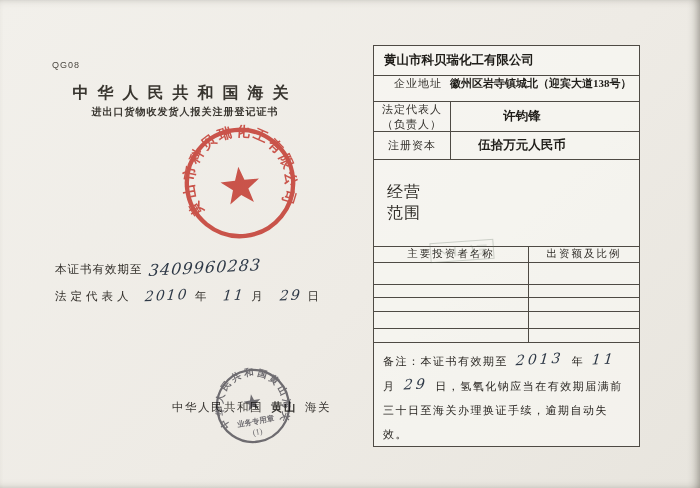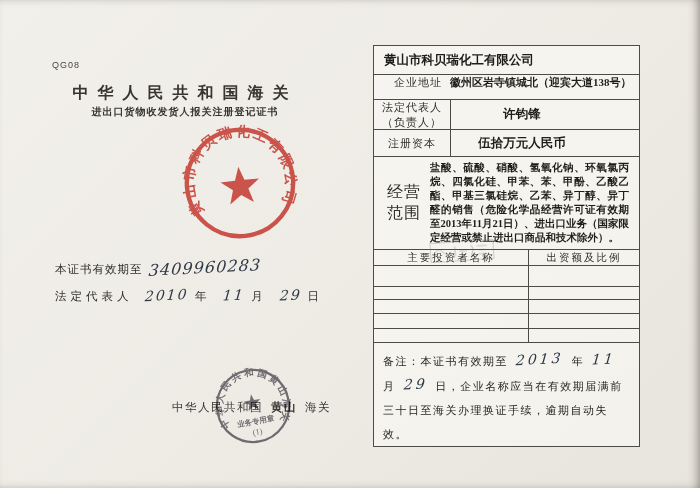--- a/index.html
+++ b/index.html
@@ -112,21 +112,20 @@
       <div class="valcell center vbold">许钧锋</div>
     </div>
 
     <div class="trow" style="height:31px;">
       <div class="lblcell">注册资本</div>
       <div class="valcell center vbold">伍拾万元人民币</div>
     </div>
 
     <div class="trow" style="height:97px;">
       <div class="scope-lbl">经营范围</div>
-      <div class="scope-txt">盐酸、硫酸、硝酸、氢氧化钠、环氧氯丙烷、四氯化硅、甲苯、苯、甲酚、乙酸乙酯、甲基三氯硅烷、乙苯、异丁醇、异丁醛的销售（危险化学品经营许可证有效期至2013年11月21日）、进出口业务（国家限定经营或禁止进出口商品和技术除外）。</div>
     </div>
 
     <div class="trow ihead" style="height:18px;">
       <div class="icell1">主要投资者名称</div>
       <div class="icell2">出资额及比例</div>
     </div>
 
     <div class="trow" style="height:24px;">
       <div class="icell1"></div>
         <div class="icell2"></div>
@@ -142,21 +141,21 @@
     <div class="trow" style="height:18px;">
       <div class="icell1"></div>
         <div class="icell2"></div>
     </div>
     <div class="trow" style="height:16px;">
       <div class="icell1"></div>
         <div class="icell2"></div>
     </div>
 
     <div class="trow remark">
-      <span>备注：</span><span>本证书有效期至</span><span class="hand hand-rm">2013</span><span>年</span><span class="hand hand-rm">11</span><span>月</span><span class="hand hand-rm">29</span><span>日，企业名称</span><span>应当在有效期届满前三十日至海关办理换证手续，逾期自动失效。</span>
+      <span>备注：</span><span>本证书有效期至</span><span class="hand hand-rm">2013</span><span>年</span><span class="hand hand-rm">11</span><span>月</span><span class="hand hand-rm">29</span><span>日，氢氧化钠</span><span>应当在有效期届满前三十日至海关办理换证手续，逾期自动失效。</span>
     </div>
 
   </div>
 
   <div class="faint-stamp">
     <svg width="62" height="18" viewBox="0 0 62 18">
       <path d="M4 9 q4 -5 8 0 t8 0 M24 4 v10 M28 9 h8 M40 4 q4 3 0 10 M46 5 h10 M48 9 h7 M47 13 h9" stroke="rgba(100,115,100,.6)" stroke-width="1.2" fill="none"></path>
     </svg>
   </div>
 

